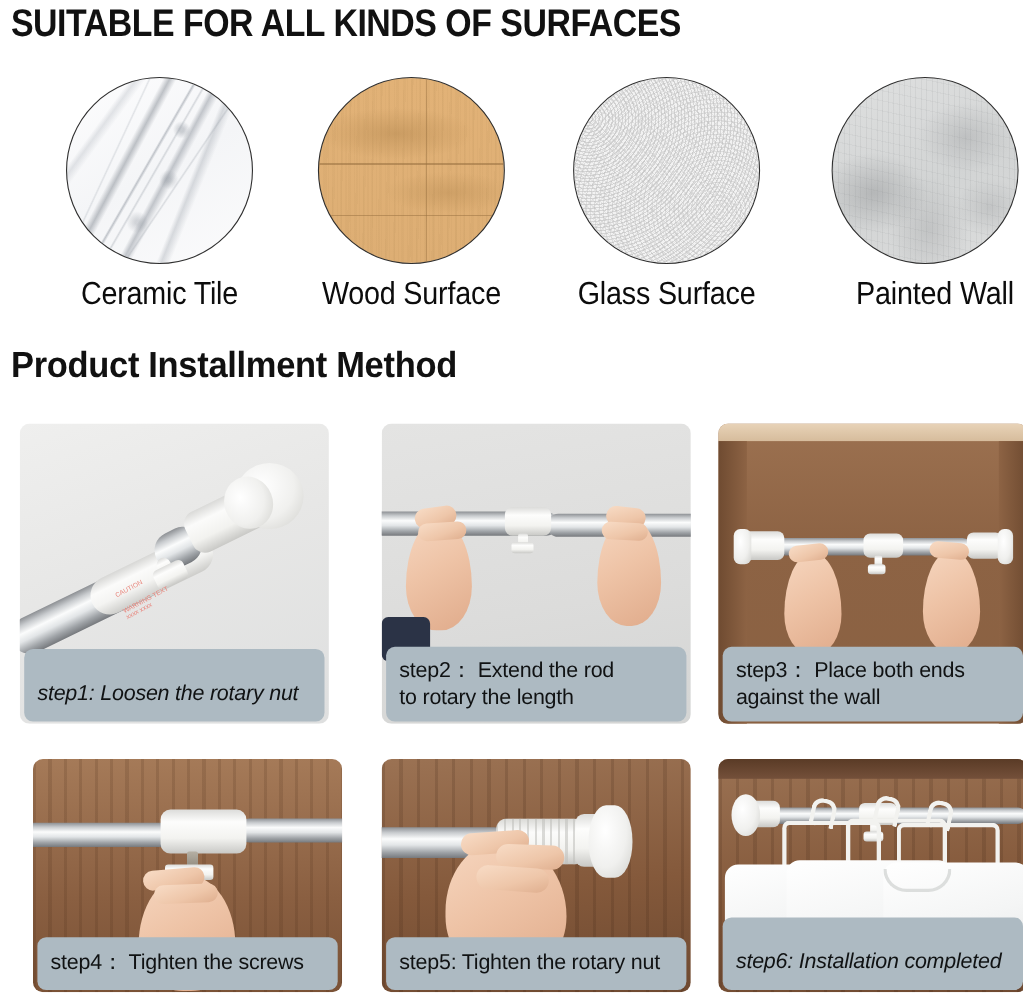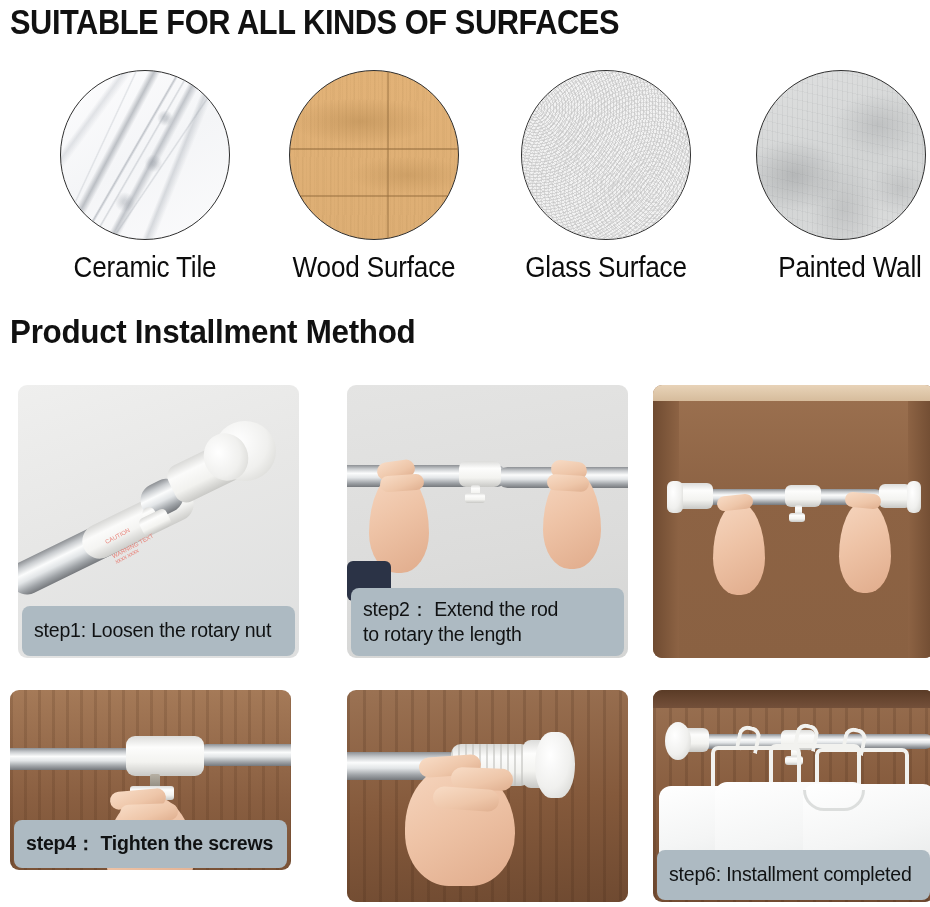--- a/index.html
+++ b/index.html
@@ -131,39 +131,39 @@
   .steps{position:absolute;left:0;top:0;width:930px;height:907px;}
   .card{
     position:absolute;
     width:281px;height:273px;
     border-radius:9px;
     overflow:hidden;
   }
   .card.c0{left:18px;top:385px;}
   .card.c1{left:347px;top:385px;}
   .card.c2{left:653px;top:385px;}
-  .card.c3{left:10px;top:690px;height:180px;font-weight:bold;}
+  .card.c3{left:30px;top:690px;height:212px;}
   .card.c4{left:347px;top:690px;height:212px;}
   .card.c5{left:653px;top:690px;height:212px;}
 
   .photo{position:absolute;inset:0;overflow:hidden;}
 
   .caption{
     position:absolute;left:4px;right:4px;bottom:2px;
     background:#adbac2;
     border-radius:8px;
     color:#101213;
     font-size:19.5px;
     line-height:25px;
     padding:9px 0 9px 12px;
     letter-spacing:-0.2px;
     box-sizing:border-box;
     white-space:pre-line;
   }
-  .card.c0 .caption,.card.c5 .caption{padding-top:12px;padding-bottom:13px;}
+  .card.c0 .caption,.card.c5 .caption{padding-top:28px;padding-bottom:13px;font-style:italic;}
   .card.c3 .caption,.card.c4 .caption{padding-top:11px;padding-bottom:12px;}
 
   
   .bg-lightwall{position:absolute;inset:0;background:linear-gradient(160deg,#efefee 0%,#e7e7e6 45%,#dedfdf 100%);}
   .bg-graywall{position:absolute;inset:0;background:linear-gradient(170deg,#e4e4e3 0%,#dcdcdb 60%,#d4d5d4 100%);}
   .bg-cabinet{position:absolute;inset:0;background:linear-gradient(180deg,#9c7150 0%,#8d6344 40%,#8a6142 100%);}
   .bg-wood-dark{position:absolute;inset:0;
      background:repeating-linear-gradient(90deg, rgba(60,34,18,.17) 0 3px, rgba(255,255,255,0) 3px 16px),
                 linear-gradient(175deg,#9b7253 0%,#84593b 55%,#6f4a31 100%);}
   .bg-wood-mid{position:absolute;inset:0;
@@ -294,20 +294,22 @@
       <div class="cap-disc" style="left:14px;top:96px;width:16px;height:32px;border-radius:6px;"></div>
       <div class="collar" style="left:132px;top:100px;width:36px;height:22px;border-radius:6px;"></div>
       <div class="collar" style="left:142px;top:120px;width:7px;height:10px;border-radius:2px;"></div>
       <div class="collar" style="left:136px;top:128px;width:16px;height:9px;border-radius:3px;"></div>
       <div class="collar" style="left:226px;top:99px;width:32px;height:24px;border-radius:6px;"></div>
       <div class="cap-disc" style="left:254px;top:96px;width:14px;height:32px;border-radius:6px;"></div>
       <div class="hand" style="left:60px;top:118px;width:52px;height:92px;"></div>
       <div class="finger" style="left:64px;top:110px;width:36px;height:15px;transform:rotate(-6deg);"></div>
       <div class="hand" style="left:186px;top:116px;width:52px;height:92px;"></div>
       <div class="finger" style="left:192px;top:108px;width:36px;height:15px;transform:rotate(5deg);"></div>
+      <div class="caption">step3：  Place both ends
+against the wall</div>
     </div>
   </div>
 
   <div class="card c3">
     <div class="photo">
       <div class="bg-wood-mid"></div>
       <div class="rod-chrome" style="left:-12px;top:58px;width:150px;height:22px;"></div>
       <div class="rod-chrome" style="left:186px;top:54px;width:110px;height:22px;"></div>
       <div class="collar" style="left:116px;top:46px;width:78px;height:40px;border-radius:9px;"></div>
       <div class="collar" style="left:140px;top:84px;width:10px;height:16px;border-radius:2px;
@@ -326,20 +328,21 @@
       <div class="rod-chrome" style="left:-14px;top:62px;width:130px;height:28px;"></div>
       <div class="collar" style="left:104px;top:54px;width:80px;height:42px;border-radius:10px;
            background:repeating-linear-gradient(90deg, rgba(190,190,186,.55) 0 2px, rgba(255,255,255,0) 2px 7px),
                       linear-gradient(180deg,#d9d9d6 0%,#fcfcfb 30%,#f2f2ef 68%,#c5c5c2 100%);"></div>
       <div class="collar" style="left:176px;top:50px;width:30px;height:48px;border-radius:8px;"></div>
       <div class="cap-disc" style="left:188px;top:42px;width:40px;height:66px;border-radius:40%/50%;"></div>
       <div class="hand" style="left:58px;top:76px;width:110px;height:120px;border-radius:44% 50% 40% 40%/52% 56% 44% 44%;"></div>
       <div class="finger" style="left:72px;top:66px;width:62px;height:20px;transform:rotate(-4deg);"></div>
       <div class="finger" style="left:104px;top:78px;width:62px;height:22px;transform:rotate(2deg);"></div>
       <div class="finger" style="left:86px;top:98px;width:66px;height:22px;transform:rotate(4deg);"></div>
+      <div class="caption">step5: Tighten the rotary nut</div>
     </div>
   </div>
 
   <div class="card c5">
     <div class="photo">
       <div class="bg-wood-dark"></div>
       <div style="position:absolute;left:0;top:0;width:281px;height:18px;background:linear-gradient(180deg,#5a3b26,#74503a);"></div>
       <div class="rod-chrome" style="left:40px;top:44px;width:240px;height:15px;"></div>
       <div class="collar" style="left:22px;top:38px;width:34px;height:24px;border-radius:6px;"></div>
       <div class="cap-disc" style="left:12px;top:32px;width:26px;height:38px;"></div>
@@ -351,17 +354,17 @@
       <div class="hanger" style="left:58px;top:56px;width:82px;height:38px;"></div>
       <div class="hanger-hook" style="left:142px;top:34px;"></div>
       <div class="hanger" style="left:116px;top:54px;width:84px;height:40px;"></div>
       <div class="hanger-hook" style="left:190px;top:38px;"></div>
       <div class="hanger" style="left:162px;top:58px;width:86px;height:40px;"></div>
 
       <div class="shirt" style="left:6px;top:96px;width:96px;height:88px;"></div>
       <div class="shirt" style="left:62px;top:92px;width:150px;height:96px;"></div>
       <div class="shirt" style="left:150px;top:94px;width:132px;height:92px;"></div>
       <div style="position:absolute;left:150px;top:100px;width:56px;height:18px;border:3px solid #dcdedd;border-top:none;border-radius:0 0 28px 28px;"></div>
-      <div class="caption">step6: Installment completed</div>
+      <div class="caption">step6: Installation completed</div>
     </div>
   </div>
 
 </div>
 
 </body></html>

